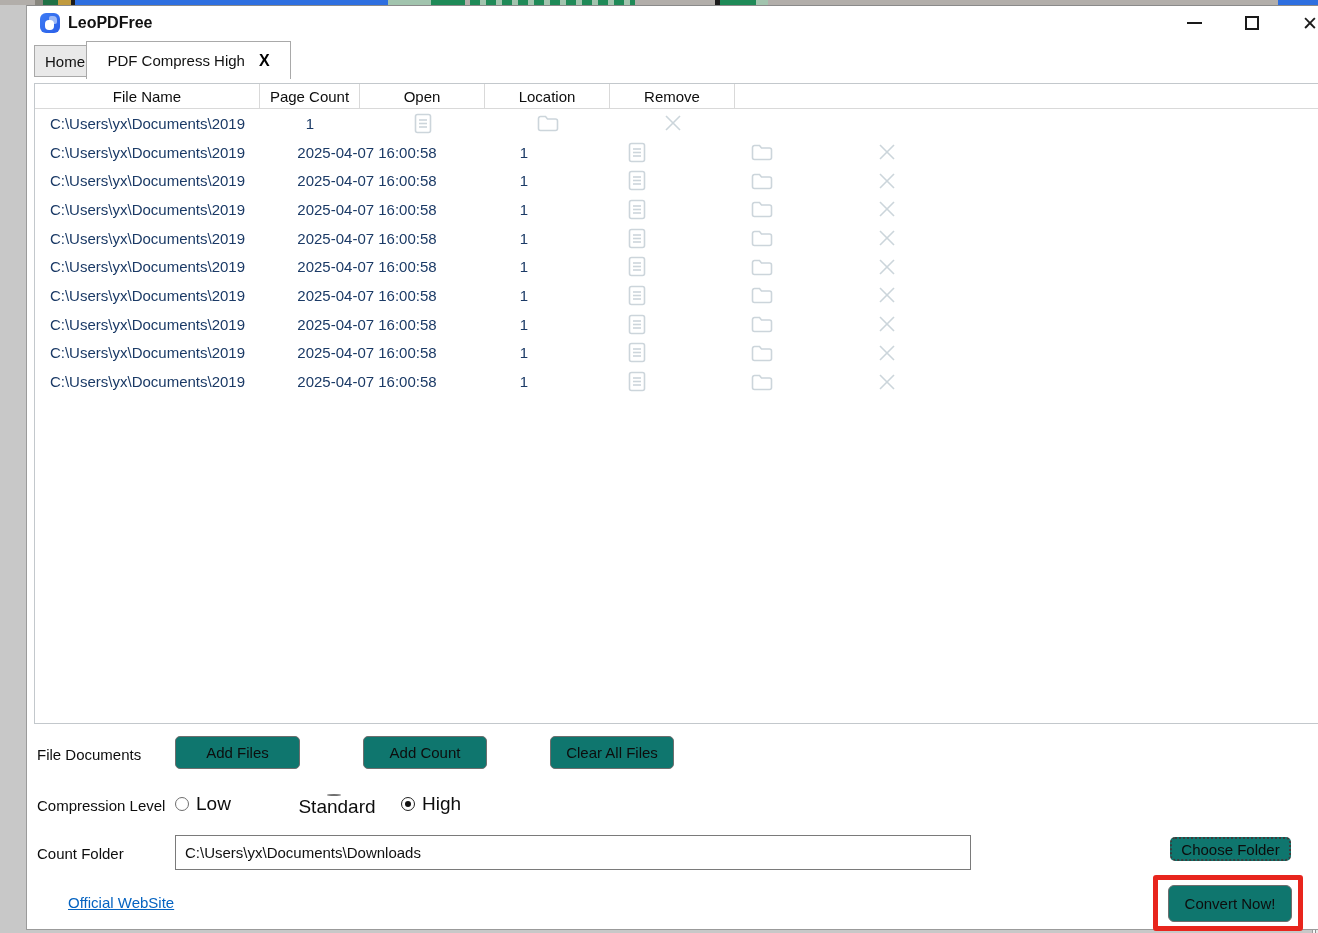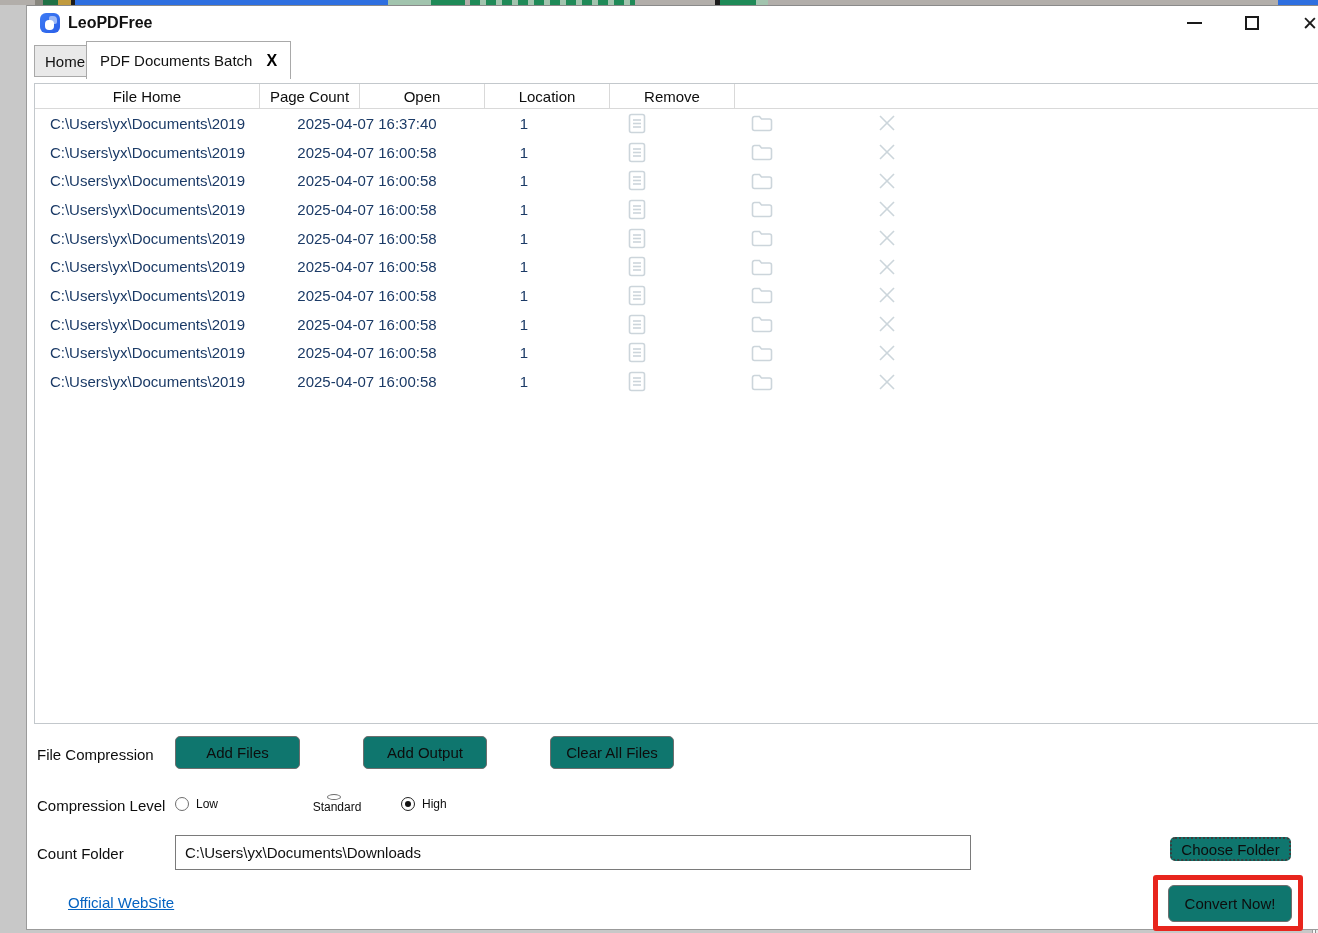--- a/index.html
+++ b/index.html
@@ -74,21 +74,21 @@
   .btn-addfolder  { left:336px; top:730px; width:124px; height:33px; }
   .btn-clearall   { left:523px; top:730px; width:124px; height:33px; }
 
   .radio-row { position:absolute; left:148px; top:788px; height:20px; display:flex; }
   .radio { display:flex; align-items:center; margin-right:0; cursor:default; }
   .rb { width:14px; height:14px; border-radius:50%; border:1px solid #6e6e6e;
     background:#fff; margin-right:7px; position:relative; }
   .rb.on { border-color:#222; }
   .rb.on::after { content:""; position:absolute; left:3px; top:3px; width:6px; height:6px;
     border-radius:50%; background:#111; }
-  .rlabel { font-size:12px; color:#0d0d0d; }
+  .rlabel { font-size:19px; color:#0d0d0d; }
   .radio:nth-child(1) { width:98px; } .radio:nth-child(2) { width:128px;flex-direction:column; }
 
   .out-input { position:absolute; left:148px; top:829px; width:796px; height:35px;
     border:1px solid #7a7a7a; font-size:15px; color:#111; padding:0 9px;
     font-family:"Liberation Sans",sans-serif; background:#fff; }
   .btn-choose { left:1143px; top:831px; width:121px; height:24px;
     border:2px dotted #3c3c3c; border-radius:5px; }
   .btn-convert { left:1141px; top:879px; width:124px; height:37px; border-radius:6px; }
   .red-box { position:absolute; left:1126px; top:869px; width:150px; height:56px;
     border:5px solid #e8251d; border-radius:3px; pointer-events:none; z-index:5; }
@@ -131,38 +131,37 @@
       <div class="glyph-max"></div>
     </div>
     <div class="win-btn btn-close">
       <div class="glyph-close">✕</div>
     </div>
   </div>
 
   <div class="tabbar">
     <div class="tab-home">Home</div>
     <div class="tab-active">
-      <span>PDF Documents Batch</span>
+      <span>PDF Compress High</span>
       <span class="tab-close">X</span>
     </div>
   </div>
 
   <div class="table-panel">
     <div class="thead">
-      <div class="th c-file">File Home</div>
+      <div class="th c-file">File Name</div>
       <div class="th c-pages">Page Count</div>
       <div class="th c-open">Open</div>
       <div class="th c-loc">Location</div>
       <div class="th c-rem">Remove</div>
       <div class="th c-fill"></div>
     </div>
     <div id="tbody">
   <div class="trow">
     <div class="td c-file">C:\Users\yx\Documents\2019</div>
-    <div class="td c-time">2025-04-07 16:37:40</div>
     <div class="td c-pages">1</div>
     <div class="td c-open icon-btn">
       <svg class="icon-doc" width="18" height="21" viewBox="0 0 18 21">
         <rect x="1.5" y="1.5" width="15" height="18" rx="2"></rect>
         <line x1="5" y1="7" x2="13" y2="7"></line>
         <line x1="5" y1="10.5" x2="13" y2="10.5"></line>
         <line x1="5" y1="14" x2="13" y2="14"></line>
       </svg>
     </div>
     <div class="td c-loc icon-btn">
@@ -398,23 +397,23 @@
     <div class="td c-rem icon-btn">
       <svg class="icon-x" width="20" height="20" viewBox="0 0 20 20">
         <line x1="3" y1="3" x2="17" y2="17"></line>
         <line x1="17" y1="3" x2="3" y2="17"></line>
       </svg>
     </div>
   </div>
 </div>
   </div>
 
-  <div class="label" style="left:10px; top:740px;">File Compression</div>
+  <div class="label" style="left:10px; top:740px;">File Documents</div>
   <button class="btn btn-addfiles">Add Files</button>
-  <button class="btn btn-addfolder">Add Output</button>
+  <button class="btn btn-addfolder">Add Count</button>
   <button class="btn btn-clearall">Clear All Files</button>
 
   <div class="label" style="left:10px; top:791px;">Compression Level</div>
   <div class="radio-row" id="radios">
   <label class="radio">
     <span class="rb"></span>
     <span class="rlabel">Low</span>
   </label>
 
   <label class="radio">

